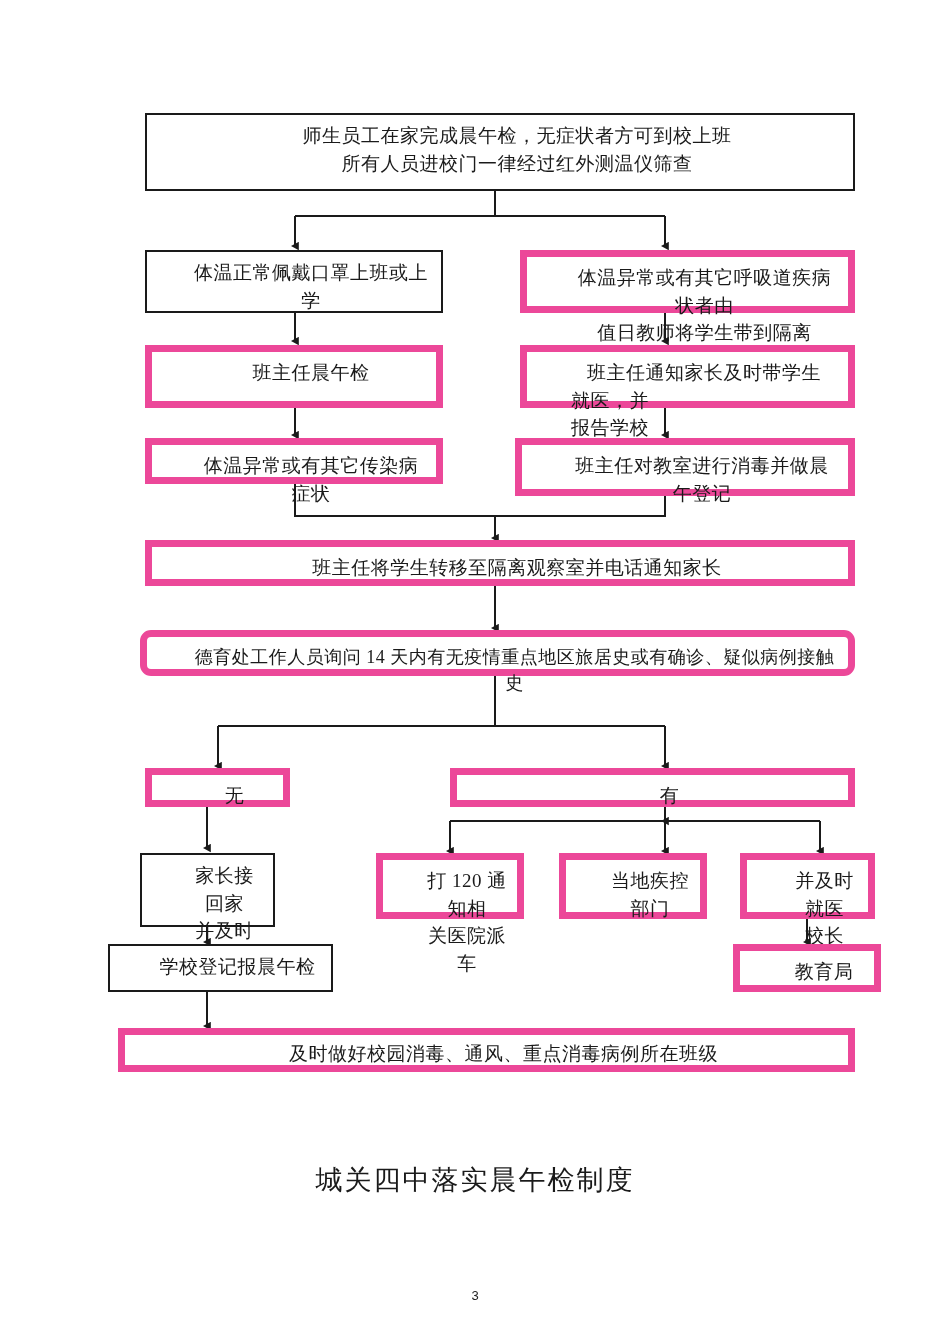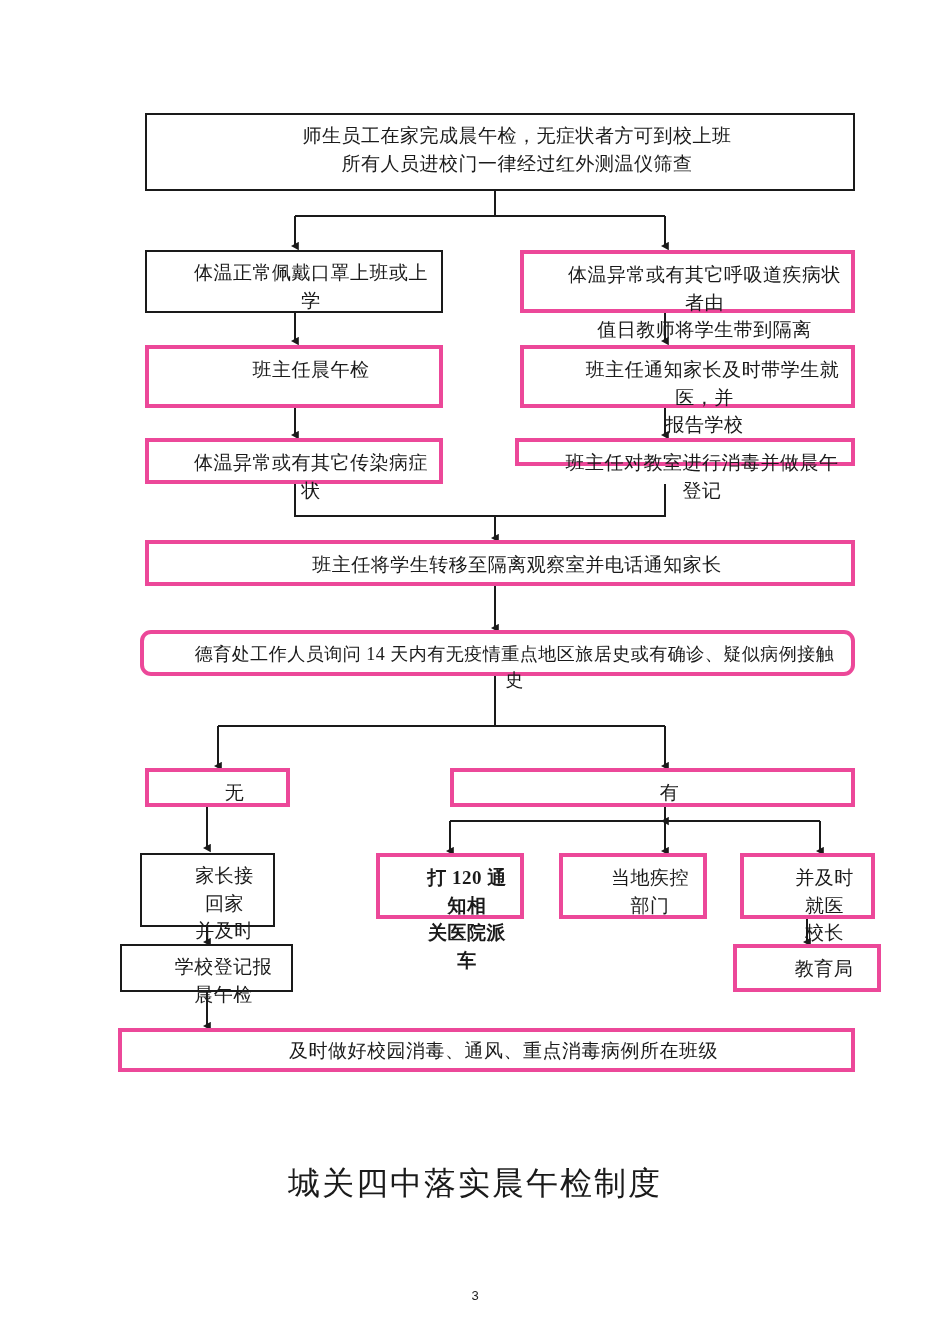--- a/index.html
+++ b/index.html
@@ -23,21 +23,21 @@
     left: 0;
     top: 0;
     width: 950px;
     height: 1344px;
     pointer-events: none;
   }
   .node {
     position: absolute;
     box-sizing: border-box;
     background: #ffffff;
-    border: 4px solid #ec4899;
+    border: 7px solid #ec4899;
     display: flex;
     align-items: flex-start;
     justify-content: center;
     z-index: 2;
   }
   .node.heavy {
     border: 2px solid #1a1a1a;
   }
   .node .txt {
     display: block;
@@ -45,33 +45,33 @@
     text-align: center;
     font-size: 19px;
     line-height: 1.45;
     letter-spacing: 0.5px;
     padding: 7px 10px 0 27px;
     box-sizing: border-box;
     white-space: pre-line;
     margin-left: 17px;
   }
   .node .txt.left {
-    text-align: center;
+    text-align: left;
     text-indent: 16px;
   }
   .node .txt.small {
     font-size: 18px;
   }
   #doc-title {
     position: absolute;
     left: 0;
     top: 1162px;
     width: 950px;
     text-align: center;
-    font-size: 32px;
+    font-size: 27px;
     letter-spacing: 2px;
     color: #1a1a1a;
   }
   #page-number {
     position: absolute;
     left: 0;
     top: 1288px;
     width: 950px;
     text-align: center;
     font-size: 13px;
@@ -149,21 +149,21 @@
     <span class="txt">班主任晨午检</span>
   </div>
   <div class="node" style="left:520px; top:345px; width:335px; height:63px;">
     <span class="txt left">班主任通知家长及时带学生就医，并
 报告学校</span>
   </div>
 
   <div class="node" style="left:145px; top:438px; width:298px; height:46px;">
     <span class="txt">体温异常或有其它传染病症状</span>
   </div>
-  <div class="node" style="left:515px; top:438px; width:340px; height:28px;">
+  <div class="node" style="left:515px; top:438px; width:340px; height:58px;">
     <span class="txt">班主任对教室进行消毒并做晨午登记</span>
   </div>
 
   <div class="node" style="left:145px; top:540px; width:710px; height:46px;">
     <span class="txt">班主任将学生转移至隔离观察室并电话通知家长</span>
   </div>
 
   <div class="node" style="left:140px; top:630px; width:715px; height:46px;border-radius:11px;">
     <span class="txt small">德育处工作人员询问 14 天内有无疫情重点地区旅居史或有确诊、疑似病例接触史</span>
   </div>
@@ -172,34 +172,34 @@
     <span class="txt">无</span>
   </div>
   <div class="node" style="left:450px; top:768px; width:405px; height:39px;">
     <span class="txt">有</span>
   </div>
 
   <div class="node heavy" style="left:140px; top:853px; width:135px; height:74px;">
     <span class="txt">家长接回家
 并及时就医</span>
   </div>
-  <div class="node" style="left:376px; top:853px; width:148px; height:66px;font-weight:bold;">
+  <div class="node" style="left:376px; top:853px; width:148px; height:66px;">
     <span class="txt">打 120 通知相
 关医院派车</span>
   </div>
   <div class="node" style="left:559px; top:853px; width:148px; height:66px;font-family:Liberation Serif, serif;">
     <span class="txt">当地疾控
 部门</span>
   </div>
   <div class="node" style="left:740px; top:853px; width:135px; height:66px;">
     <span class="txt">并及时就医
 校长</span>
   </div>
 
-  <div class="node heavy" style="left:120px; top:944px; width:173px; height:48px;justify-content:flex-end;">
+  <div class="node heavy" style="left:108px; top:944px; width:225px; height:48px;justify-content:flex-end;">
     <span class="txt">学校登记报晨午检</span>
   </div>
   <div class="node" style="left:733px; top:944px; width:148px; height:48px;">
     <span class="txt">教育局</span>
   </div>
 
   <div class="node" style="left:118px; top:1028px; width:737px; height:44px;font-family:Liberation Mono, monospace;">
     <span class="txt">及时做好校园消毒、通风、重点消毒病例所在班级</span>
   </div>
 

